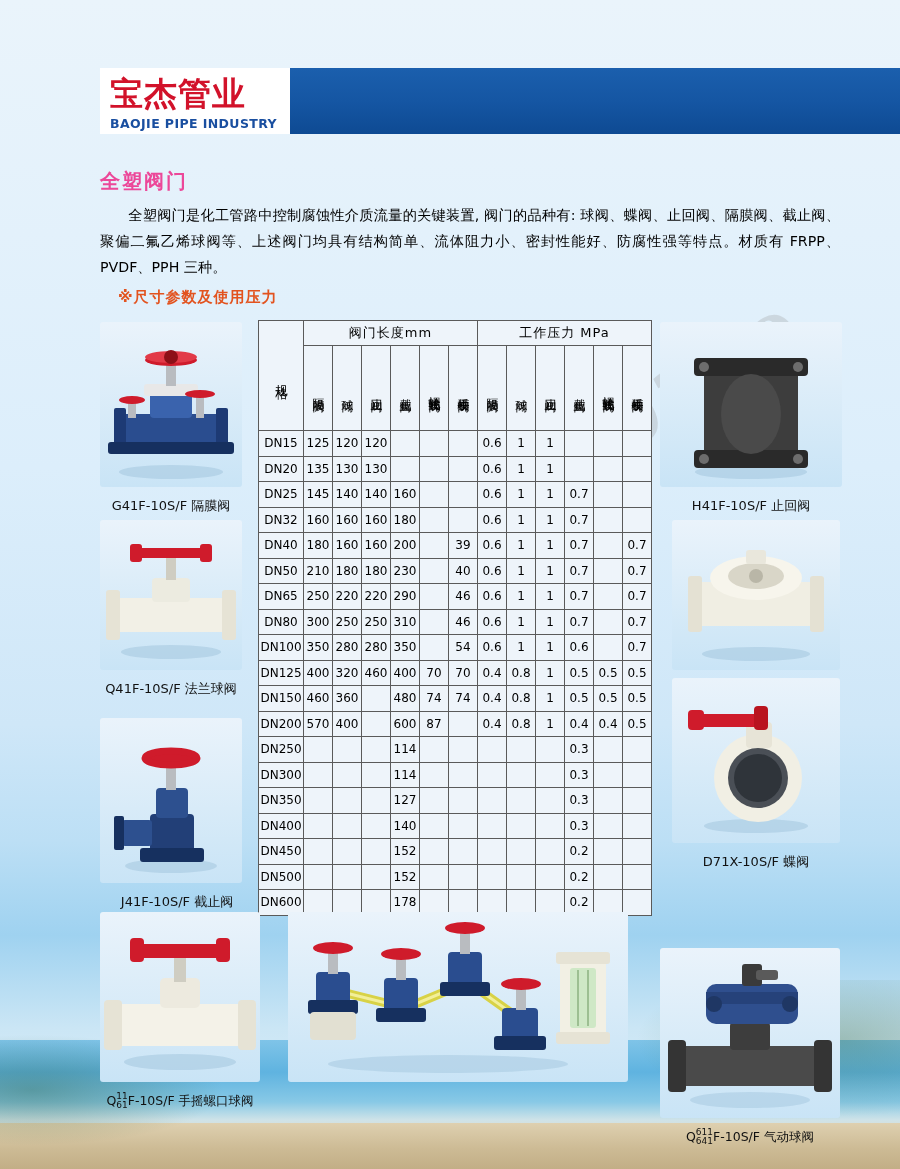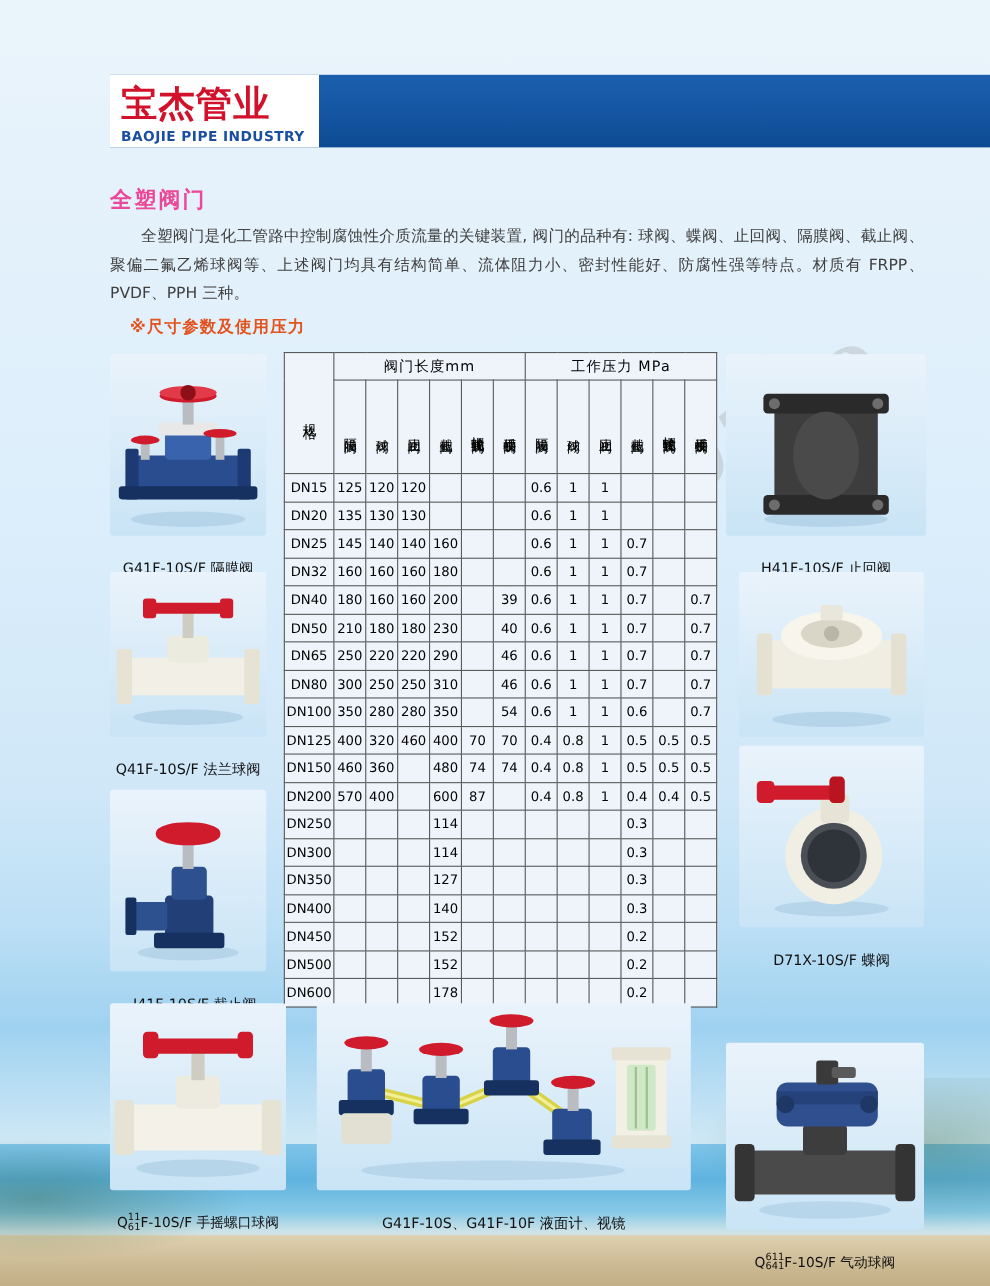--- a/index.html
+++ b/index.html
@@ -52,21 +52,21 @@
     color:#1a4fa0;font-size:12.5px;font-weight:bold;letter-spacing:.4px;
   }
 
   
   .sec-title{
     position:absolute;left:100px;top:168px;color:#ec4899;font-size:20px;font-weight:bold;
     letter-spacing:2px;
   }
   .para{
     position:absolute;left:100px;top:202px;width:740px;
-    font-size:14.2px;line-height:26px;color:#404040;text-align:justify;
+    font-size:14.2px;line-height:26px;color:#000000;text-align:justify;
   }
   .para .indent{display:inline-block;width:28px;}
   .sub-title{
     position:absolute;left:118px;top:288px;color:#e2531f;font-size:15px;font-weight:bold;
     letter-spacing:1px;
   }
 
   
   .tbl-wrap{position:absolute;left:258px;top:320px;}
   table.spec{border-collapse:collapse;}
@@ -89,21 +89,21 @@
   table.spec td.vhead-spec span{writing-mode:vertical-rl;text-orientation:upright;letter-spacing:3px;}
 
   
   .card{position:absolute;}
   .photo{
     border-radius:3px;
     background:linear-gradient(to bottom,#eaf3fb 0%,#d8ebf8 55%,#c9e4f6 100%);
     position:relative;overflow:hidden;
   }
   .caption{
-    text-align:center;font-size:13px;color:#111;margin-top:21px;white-space:nowrap;
+    text-align:center;font-size:13px;color:#111;margin-top:10px;white-space:nowrap;
   }
   .caption.small{font-size:12.5px;}
   .cap-stack{display:inline-block;vertical-align:middle;line-height:9px;font-size:9px;text-align:left;}
 </style>
 </head>
 <body>
 
 <div class="bg-sea"></div>
 <div class="bg-sand"></div>
 <div class="bg-palm"></div>
@@ -587,21 +587,20 @@
       <ellipse cx="233" cy="72" rx="20" ry="6" fill="#cf1b2b"></ellipse>
 
       <rect x="272" y="48" width="46" height="76" rx="4" fill="#f2f0e4"></rect>
       <rect x="282" y="56" width="26" height="60" rx="3" fill="#cfe8c6"></rect>
       <rect x="268" y="40" width="54" height="12" rx="3" fill="#e6e3d5"></rect>
       <rect x="268" y="120" width="54" height="12" rx="3" fill="#e6e3d5"></rect>
       <line x1="290" y1="58" x2="290" y2="114" stroke="#9dbf92" stroke-width="2"></line>
       <line x1="300" y1="58" x2="300" y2="114" stroke="#9dbf92" stroke-width="2"></line>
     </svg>
   </div>
-  <div class="caption">G41F-10S、G41F-10F 液面计、视镜</div>
 </div>
 
 <div class="card" style="left:660px;top:948px;width:180px;">
   <div class="photo" style="width:180px;height:170px;">
     <svg width="180" height="170" viewBox="0 0 180 170">
       <ellipse cx="90" cy="152" rx="60" ry="8" fill="#9fc3dc" opacity=".45"></ellipse>
       <rect x="16" y="98" width="148" height="40" rx="8" fill="#4a4a4a"></rect>
       <rect x="8" y="92" width="18" height="52" rx="4" fill="#343434"></rect>
       <rect x="154" y="92" width="18" height="52" rx="4" fill="#343434"></rect>
       <rect x="70" y="74" width="40" height="28" rx="4" fill="#3d3d3d"></rect>

